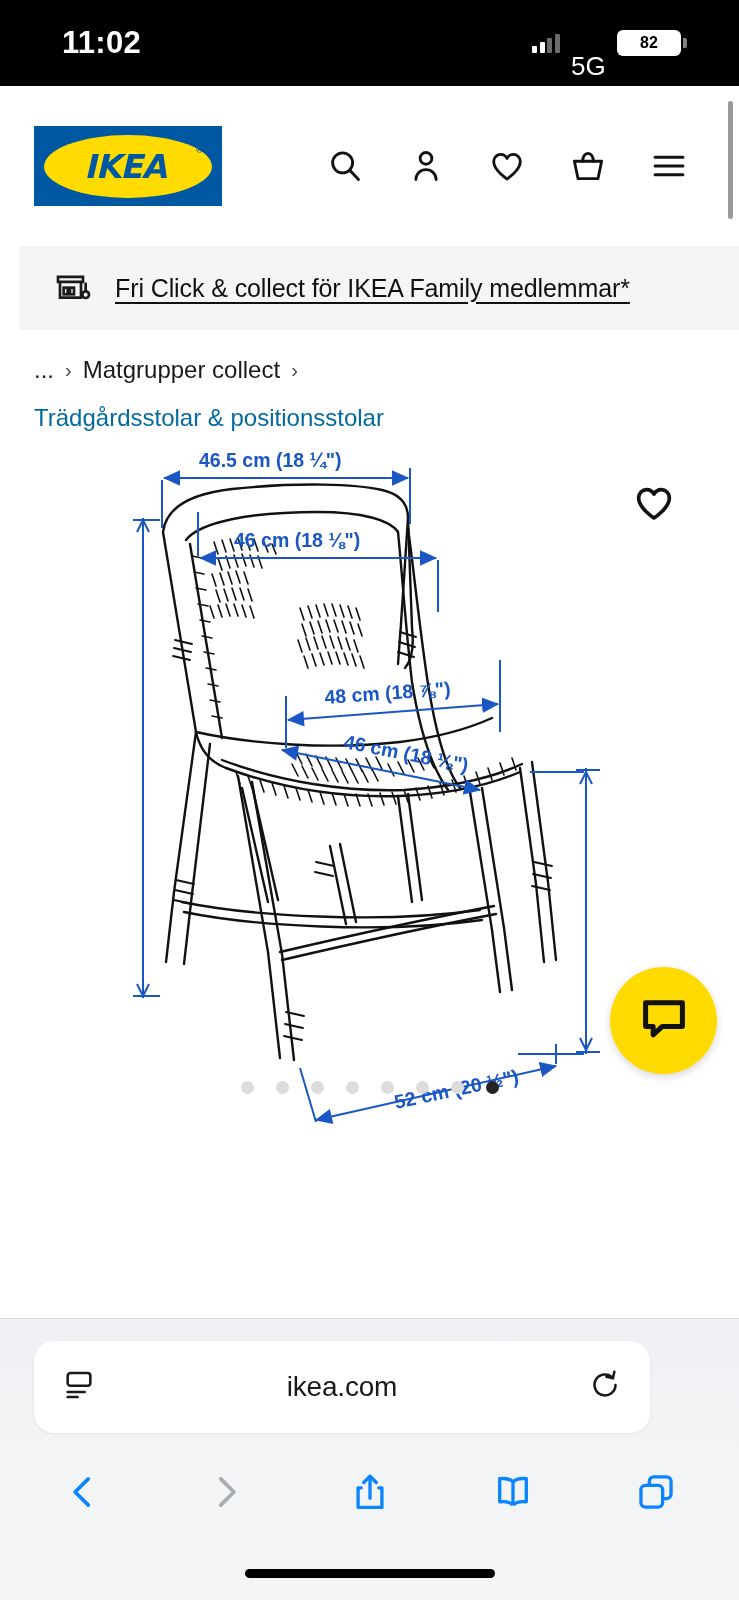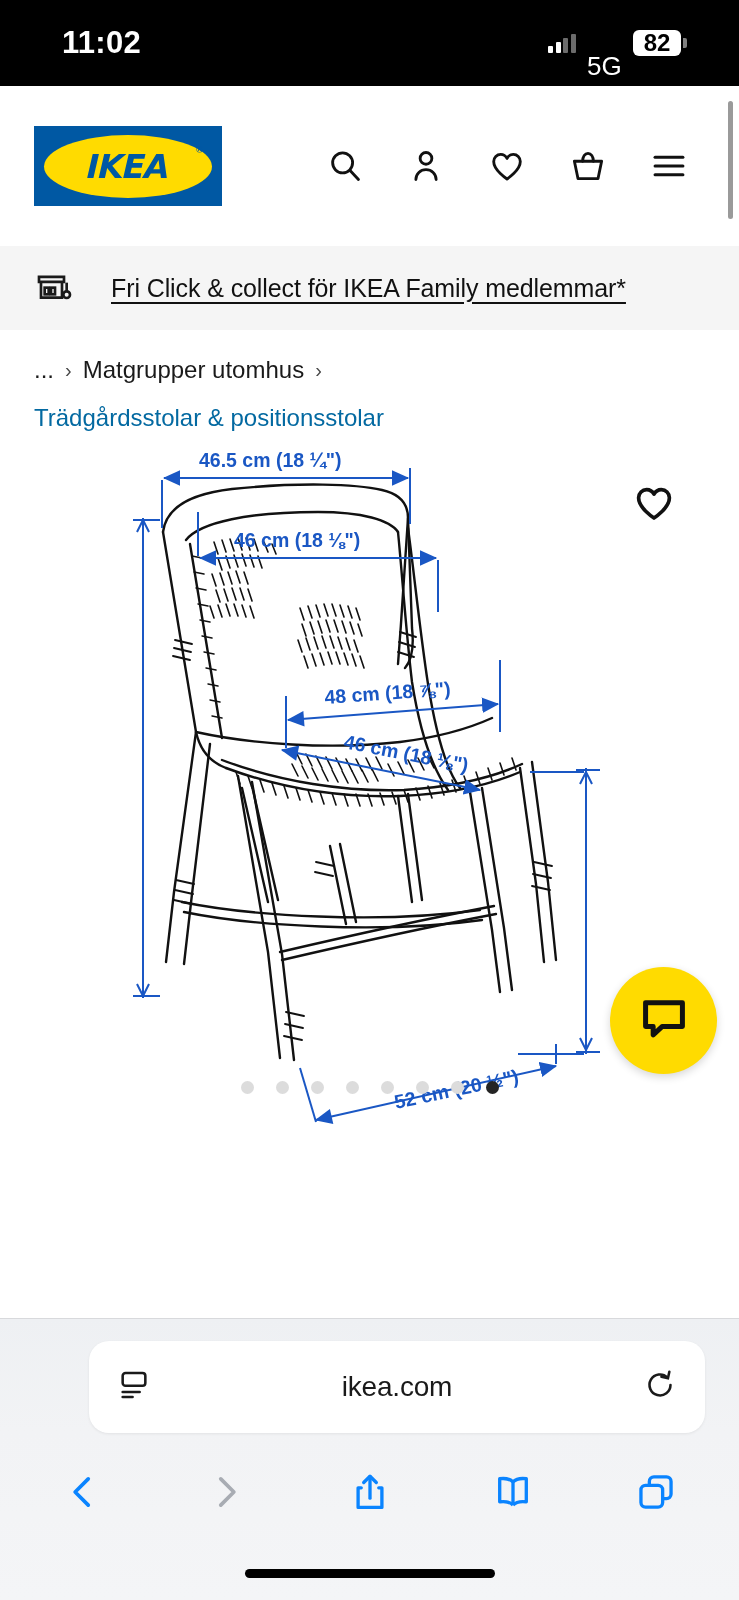--- a/index.html
+++ b/index.html
@@ -21,23 +21,23 @@
   .status-right { display:flex; align-items:center; gap:11px; }
   .sig { display:flex; align-items:flex-end; gap:2.5px; height:19px; }
   .sig i { width:5px; background:#fff; border-radius:1px; display:block; }
   .sig i:nth-child(1){ height:7px; }
   .sig i:nth-child(2){ height:11px; }
   .sig i:nth-child(3){ height:15px; opacity:.42; }
   .sig i:nth-child(4){ height:19px; opacity:.42; }
   .net { font-size:26px; font-weight:500; letter-spacing:.2px;margin-top:47px; }
   .batt { display:flex; align-items:center; }
   .batt-body {
-    width:48px; height:26px; background:#fff; border-radius:6px;
+    width:64px; height:26px; background:#fff; border-radius:6px;
     display:flex; align-items:center; justify-content:center;
-    color:#000; font-size:24px; font-weight:700;
+    color:#000; font-size:16px; font-weight:700;
   }
   .batt-cap { width:4px; height:10px; background:#fff; opacity:.5;
     border-radius:0 2px 2px 0; margin-left:2px; }
 
   
   .web { position:relative; background:#fff; height:1232px; overflow:hidden; }
 
   .scrollbar {
     position:absolute; right:6px; top:15px; width:5px; height:118px;
     background:#9a9a9a; border-radius:3px;
@@ -70,21 +70,21 @@
   }
   .header-icons {
     margin-left:auto; display:flex; align-items:center; gap:41px;
     padding-right:20px;
   }
   .hicon { width:40px; height:40px; display:flex; align-items:center; justify-content:center; }
 
   
   .promo {
     height:84px; background:#f5f5f5; display:flex; align-items:center;
-    padding:0 34px; gap:37px;
+    padding:0 34px; gap:22px;margin-left:19px;
   }
   .promo-text {
     font-size:25px; color:#111; text-decoration:underline;
     text-underline-offset:5px; letter-spacing:-.1px;
   }
 
   
   .crumbs { padding:26px 34px 0 34px; }
   .crumb-line { display:flex; align-items:center; gap:11px; font-size:24px; color:#1a1a1a; }
   .crumb-sep { color:#484848; font-size:20px; }
@@ -113,21 +113,21 @@
     background:#FFDB00; display:flex; align-items:center; justify-content:center;
     box-shadow:0 3px 9px rgba(0,0,0,.16);
   }
 
   
   .safari {
     position:absolute; left:0; right:0; bottom:0; height:282px;
     background:linear-gradient(180deg,#eef0f3 0%,#f2f3f5 40%,#f4f5f7 100%);
     border-top:1px solid #d8d9dc;
   }
-  .urlbar-row { padding:22px 34px 0 34px; display:flex; justify-content:flex-end; }
+  .urlbar-row { padding:22px 34px 0 34px; display:flex; justify-content:flex-start; }
   .urlbar {
     width:616px; height:92px; background:#fff; border-radius:20px;
     display:flex; align-items:center; padding:0 28px;
     box-shadow:0 1px 3px rgba(0,0,0,.07);
   }
   .url-text {
     flex:1; text-align:center; font-size:28px; color:#1a1a1a; letter-spacing:-.2px;
   }
   .toolbar {
     display:flex; align-items:center; justify-content:space-between;
@@ -215,21 +215,21 @@
           <line x1="19.6" y1="10" x2="19.6" y2="15.2"></line>
       </svg>
     </span>
     <span class="promo-text">Fri Click &amp; collect för IKEA Family medlemmar*</span>
   </div>
 
   <div class="crumbs">
     <div class="crumb-line">
       <span>...</span>
       <span class="crumb-sep">›</span>
-      <span>Matgrupper utomhus</span>
+      <span>Matgrupper collect</span>
       <span class="crumb-sep">›</span>
     </div>
     <div class="crumb-line2">Trädgårdsstolar &amp; positionsstolar</div>
   </div>
 
   <div class="product-area">
 
     <span class="fav-btn">
       <svg width="44" height="44" viewBox="0 0 24 24" fill="none" stroke="#111" stroke-width="2">
         <path d="M12 20.2S3.6 14.8 3.6 9.2c0-2.6 2-4.5 4.4-4.5 1.7 0 3.2 1 4 2.5.8-1.5 2.3-2.5 4-2.5 2.4 0 4.4 1.9 4.4 4.5 0 5.6-8.4 11-8.4 11z" stroke-linejoin="round"></path>

